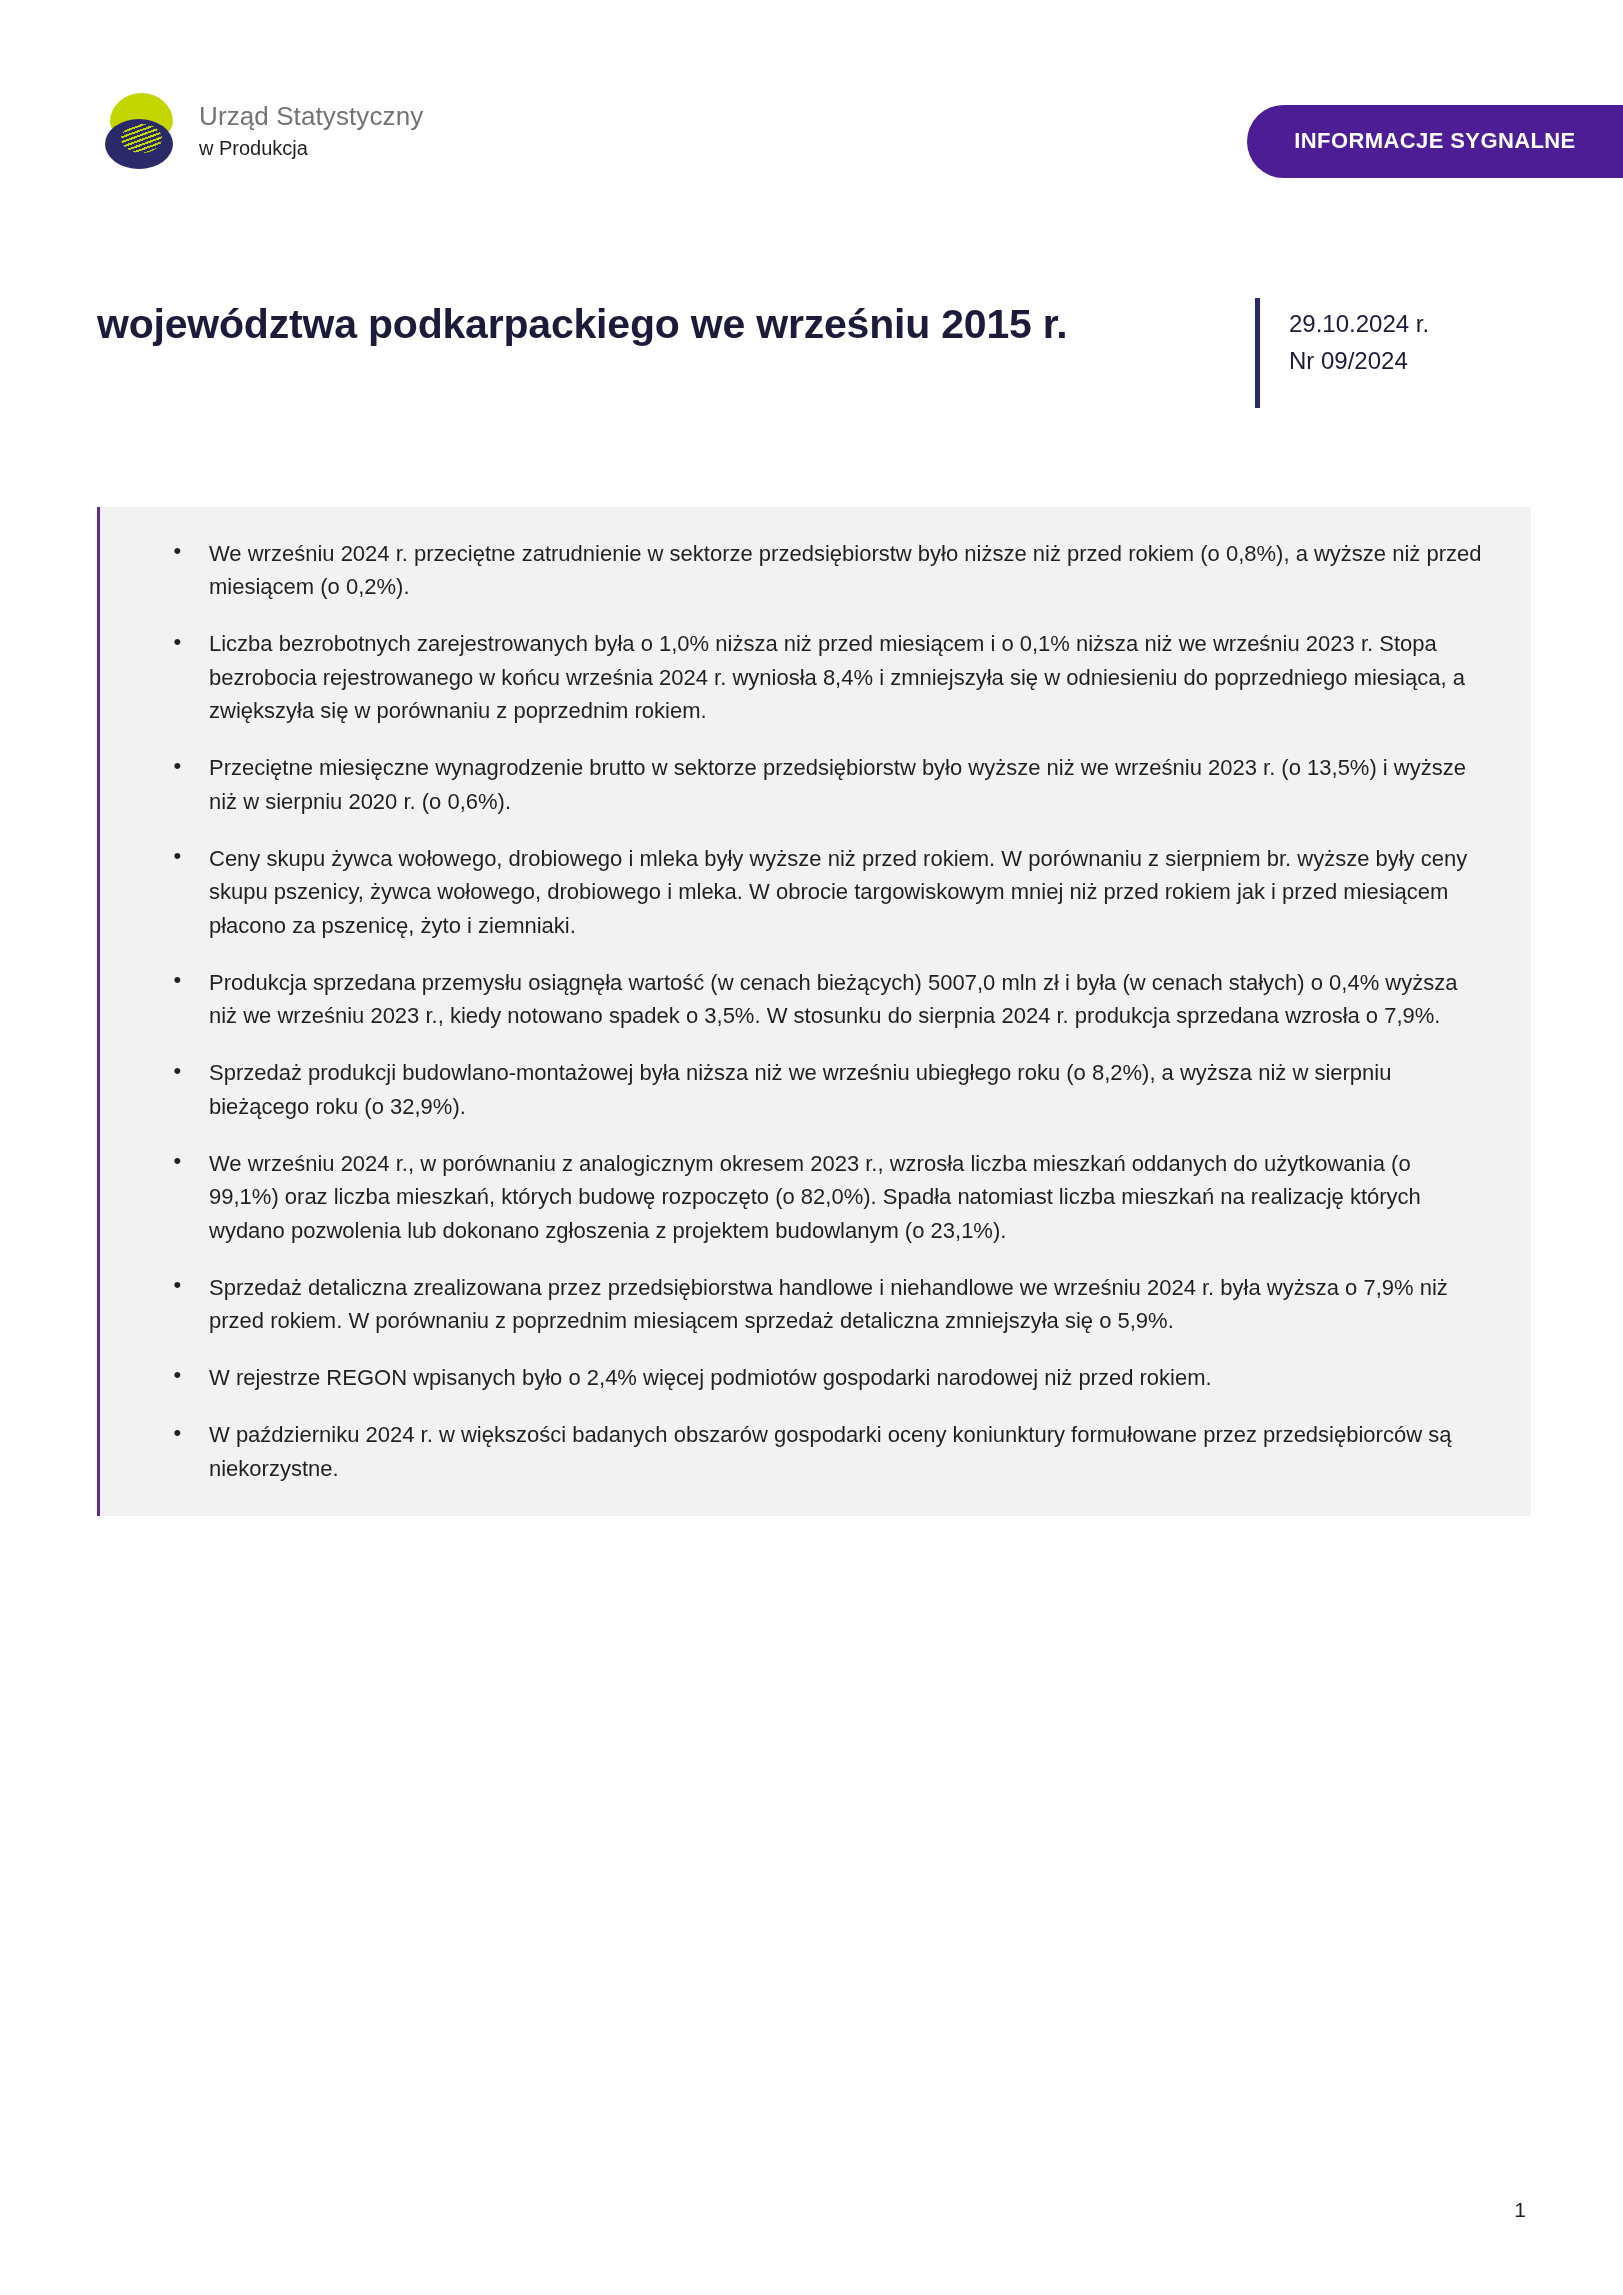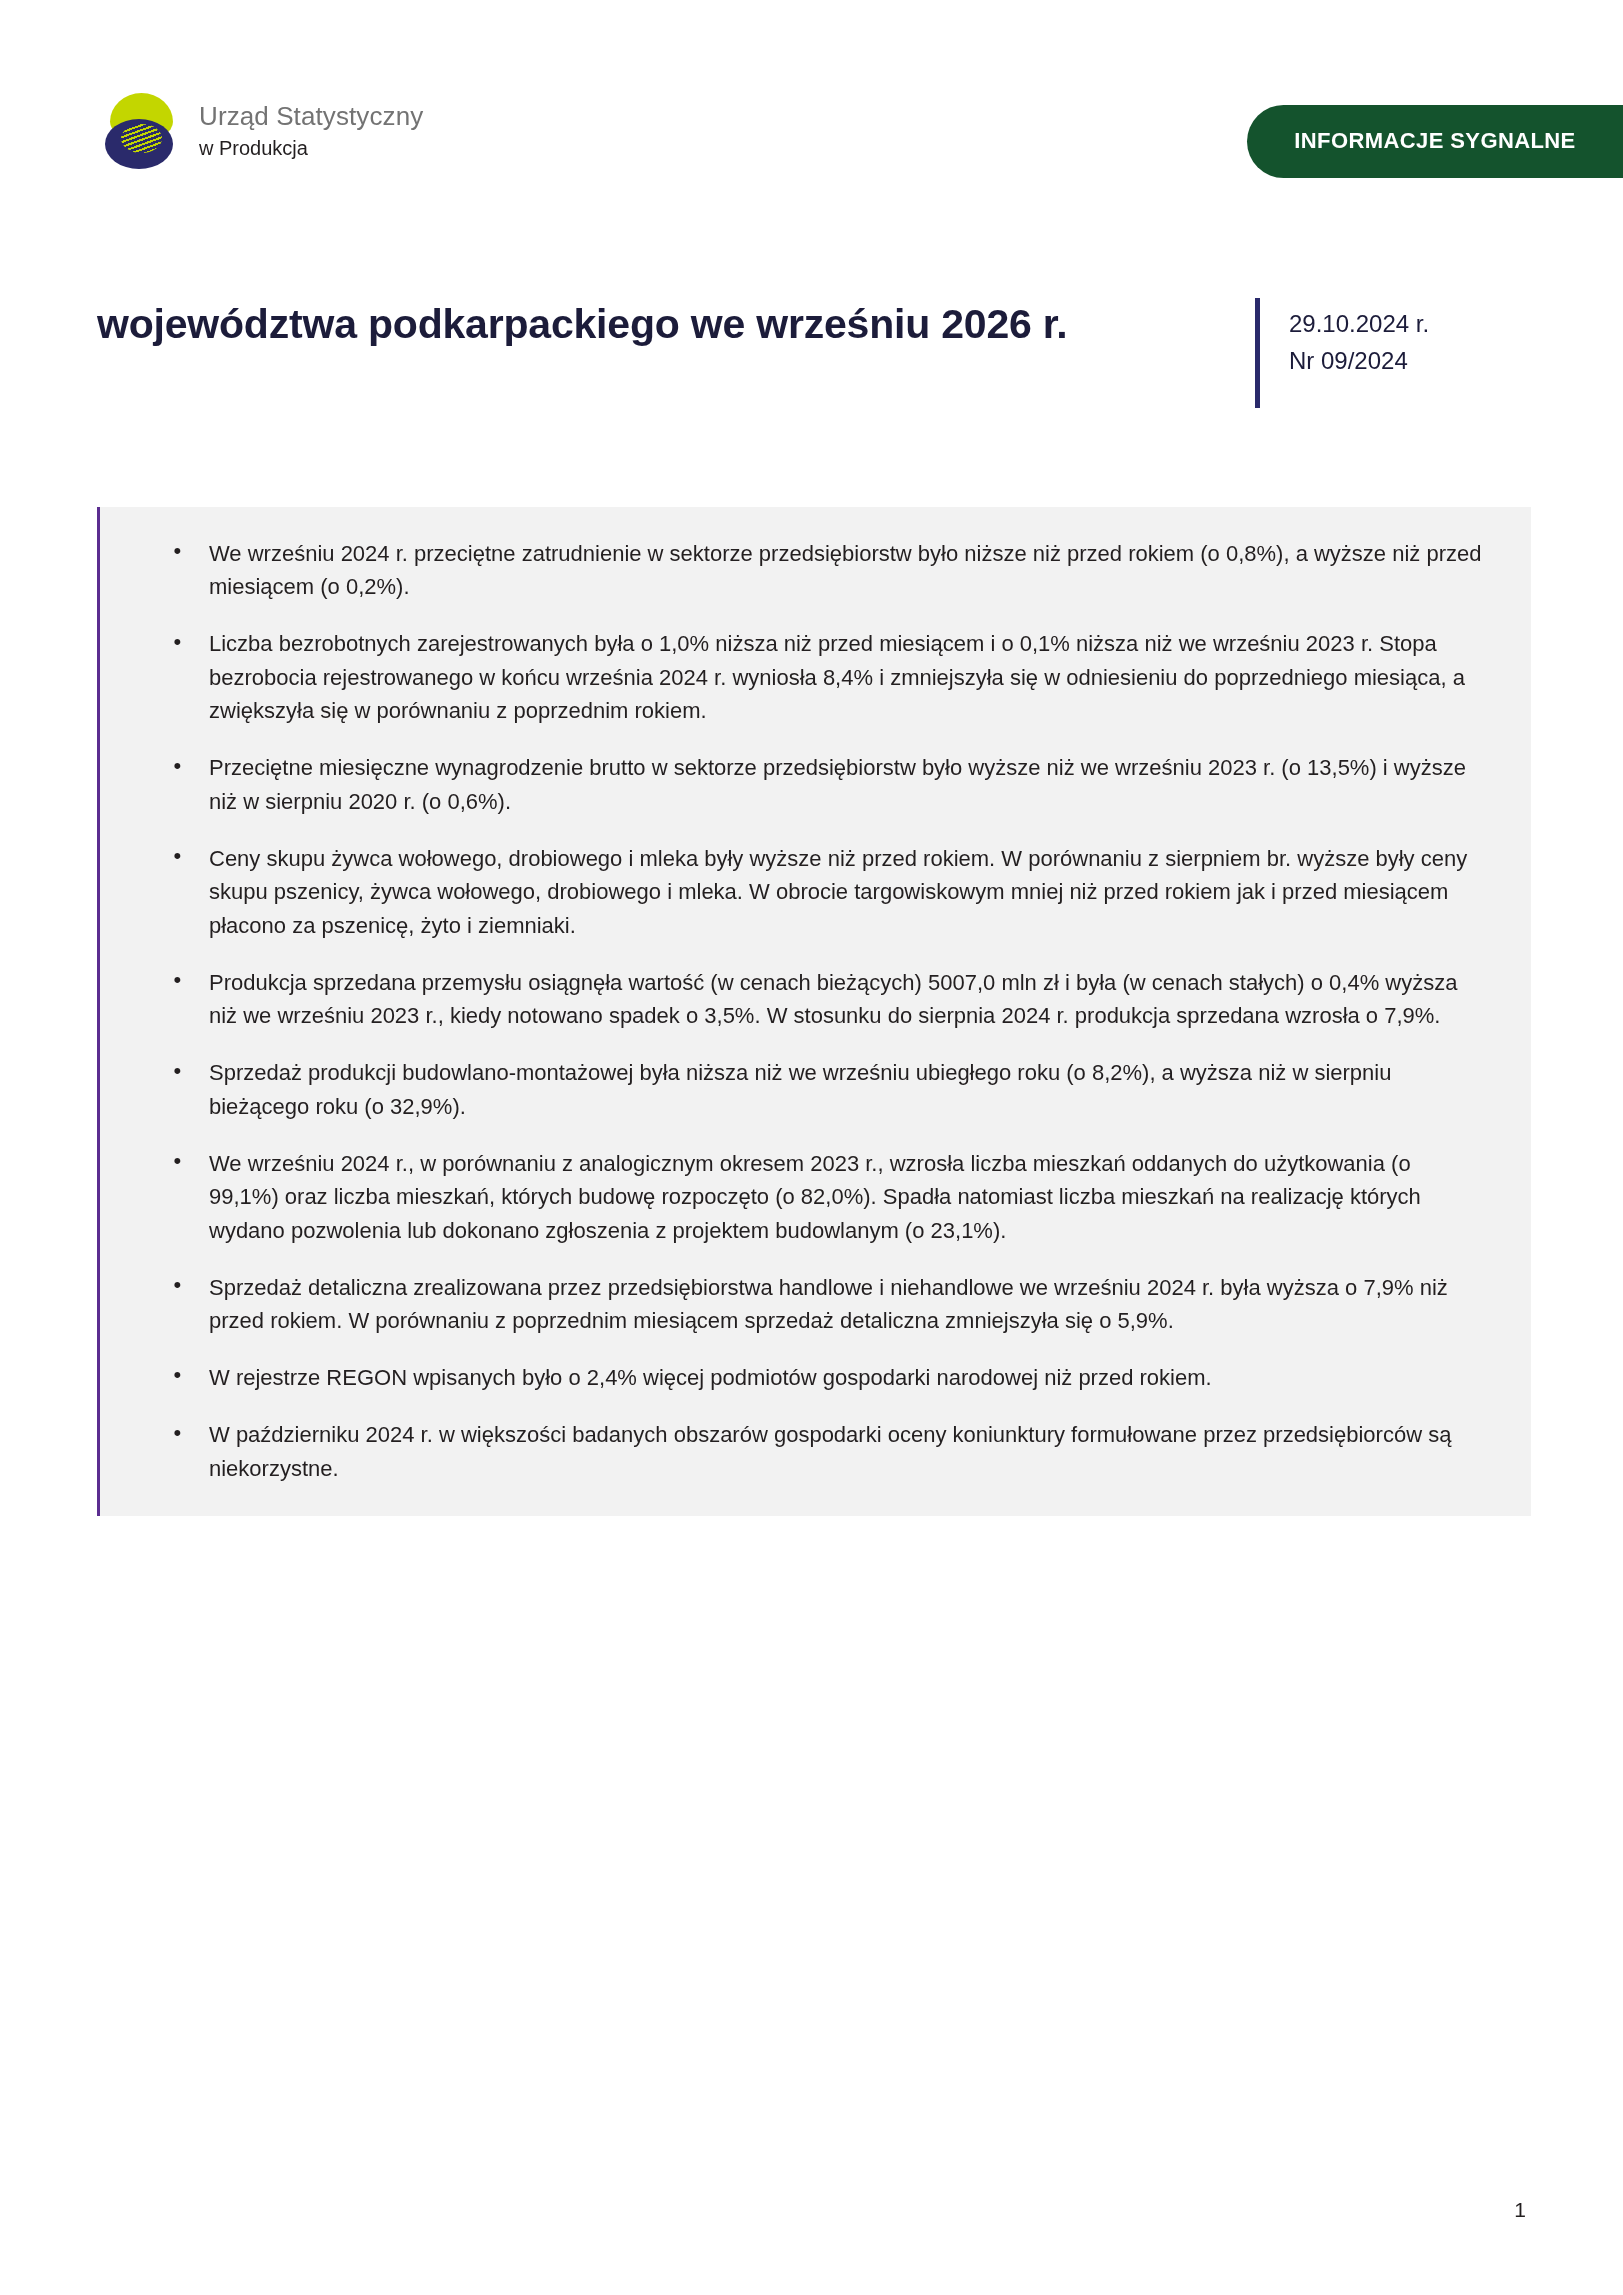--- a/index.html
+++ b/index.html
@@ -91,21 +91,21 @@
     color: #231f20;
     margin-top: 2.6px;
   }
 
   .signal-badge {
     position: absolute;
     right: 0px;
     top: 27.5px;
     width: 376px;
     height: 73px;
-    background: #14532d;
+    background: #4c1d95;
     border-top-left-radius: 37px;
     border-bottom-left-radius: 37px;
     display: flex;
     align-items: center;
     justify-content: center;
   }
   .signal-badge span {
     color: #ffffff;
     font-size: 22px;
     font-weight: bold;
@@ -218,21 +218,21 @@
       </div>
     </div>
 
     <div class="signal-badge">
       <span>INFORMACJE SYGNALNE</span>
     </div>
   </div>
 
   <div class="title-row">
     <div class="doc-title">
-      <span class="line2">województwa podkarpackiego we wrześniu 2026 r.</span>
+      <span class="line2">województwa podkarpackiego we wrześniu 2015 r.</span>
     </div>
     <div class="title-meta">
       <div class="date">29.10.2024 r.</div>
       <div class="number">Nr 09/2024</div>
     </div>
   </div>
 
   <div class="highlights">
     <ul>
       <li>We wrześniu 2024 r. przeciętne zatrudnienie w sektorze przedsiębiorstw było niższe niż przed rokiem (o 0,8%), a wyższe niż przed miesiącem (o 0,2%).</li>

